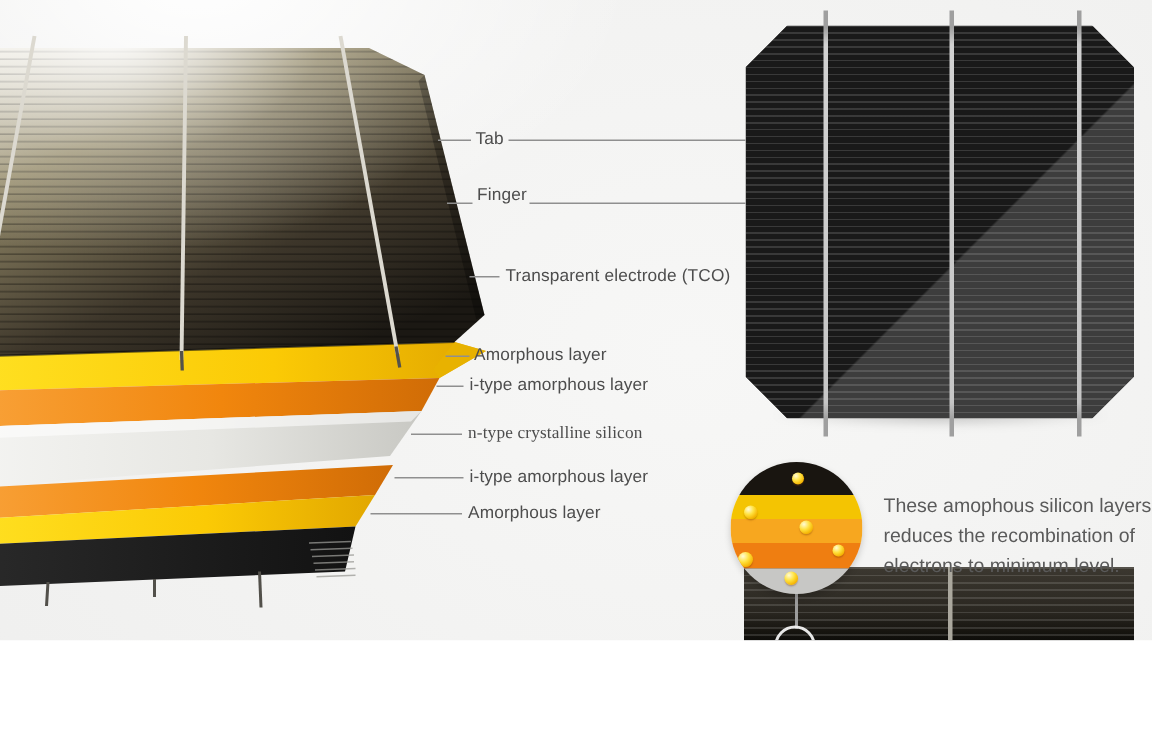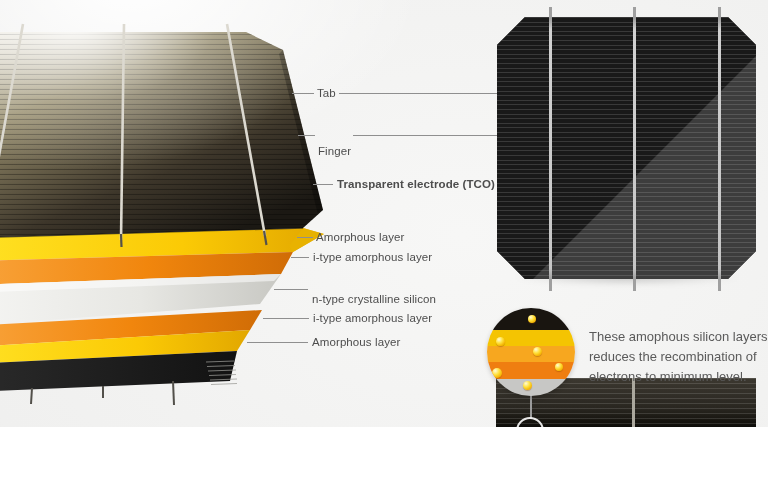--- a/index.html
+++ b/index.html
@@ -182,34 +182,34 @@
     <div class="tabline" style="left:52px;"></div>
     <div class="tabline" style="left:136px;"></div>
     <div class="tabline" style="left:221px;"></div>
   </div>
 
   <div class="line" style="left:292px;top:93px;width:22px;"></div>
   <div class="lbl" style="left:317px;top:87px;">Tab</div>
   <div class="line" style="left:339px;top:93px;width:158px;"></div>
 
   <div class="line" style="left:298px;top:135px;width:17px;"></div>
-  <div class="lbl" style="left:318px;top:145px;">Finger</div>
+  <div class="lbl" style="left:318px;top:124px;">Finger</div>
   <div class="line" style="left:353px;top:135px;width:144px;"></div>
 
   <div class="line" style="left:313px;top:184px;width:20px;"></div>
-  <div class="lbl" style="left:337px;top:178px;font-weight:bold;">Transparent electrode (TCO)</div>
+  <div class="lbl" style="left:337px;top:178px;">Transparent electrode (TCO)</div>
 
   <div class="line" style="left:297px;top:237px;width:16px;"></div>
   <div class="lbl" style="left:316px;top:231px;">Amorphous layer</div>
 
   <div class="line" style="left:291px;top:257px;width:18px;"></div>
   <div class="lbl" style="left:313px;top:251px;">i-type amorphous layer</div>
 
   <div class="line" style="left:274px;top:289px;width:34px;"></div>
-  <div class="lbl" style="left:312px;top:293px;">n-type crystalline silicon</div>
+  <div class="lbl" style="left:312px;top:283px;font-family:Liberation Serif, serif;">n-type crystalline silicon</div>
 
   <div class="line" style="left:263px;top:318px;width:46px;"></div>
   <div class="lbl" style="left:313px;top:312px;">i-type amorphous layer</div>
 
   <div class="line" style="left:247px;top:342px;width:61px;"></div>
   <div class="lbl" style="left:312px;top:336px;">Amorphous layer</div>
 
   <div class="bar">
     <div class="bar-dark"></div>
     <div class="bar-dark-tab"></div>

